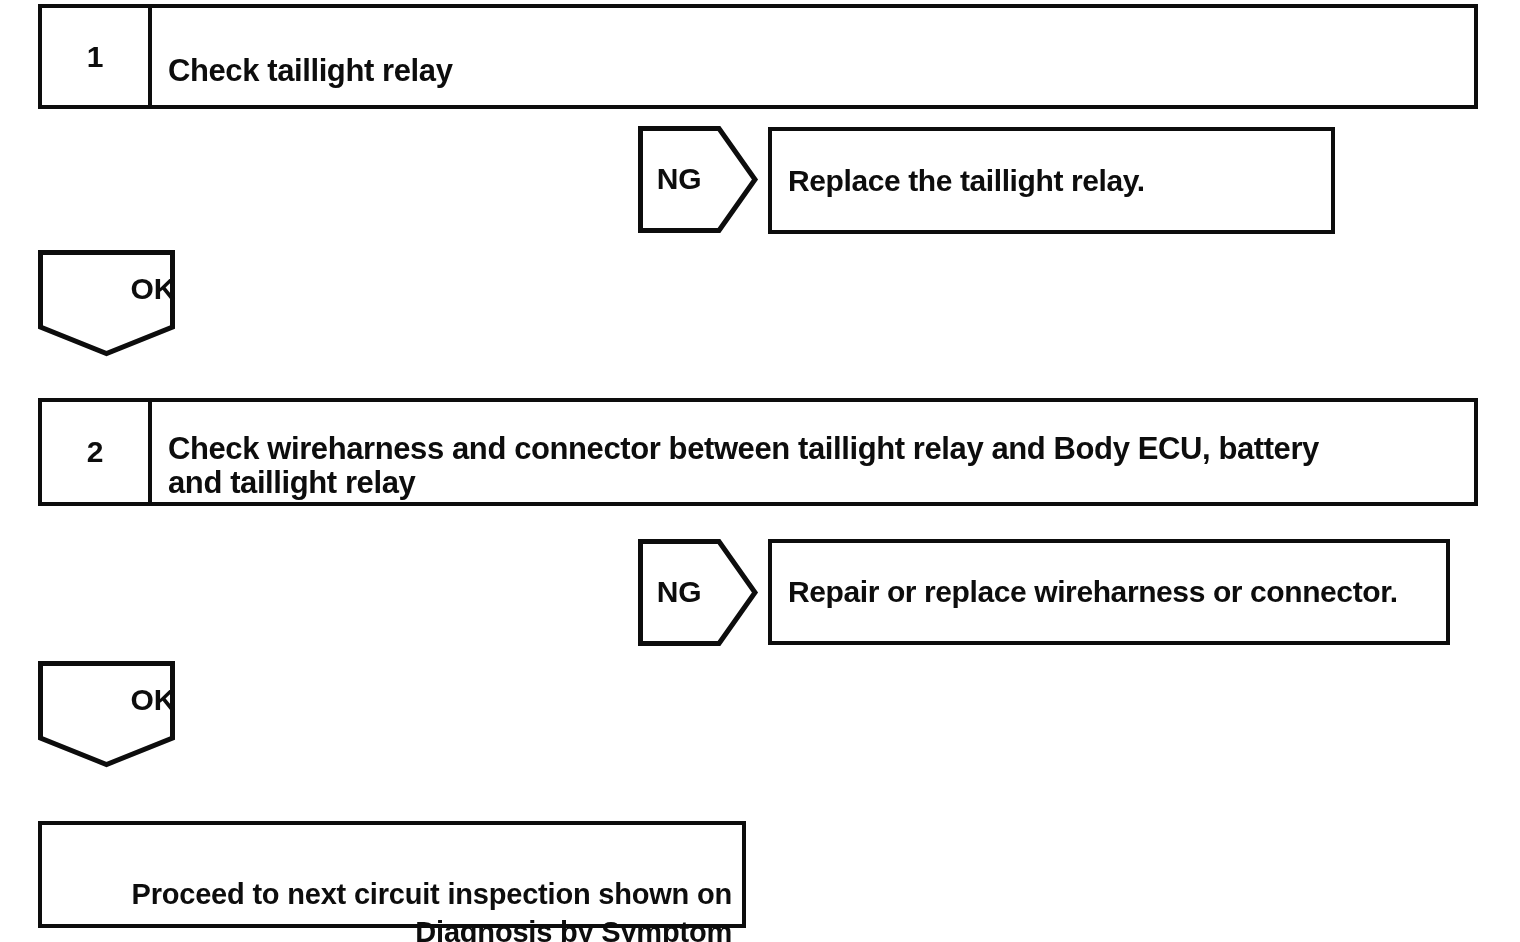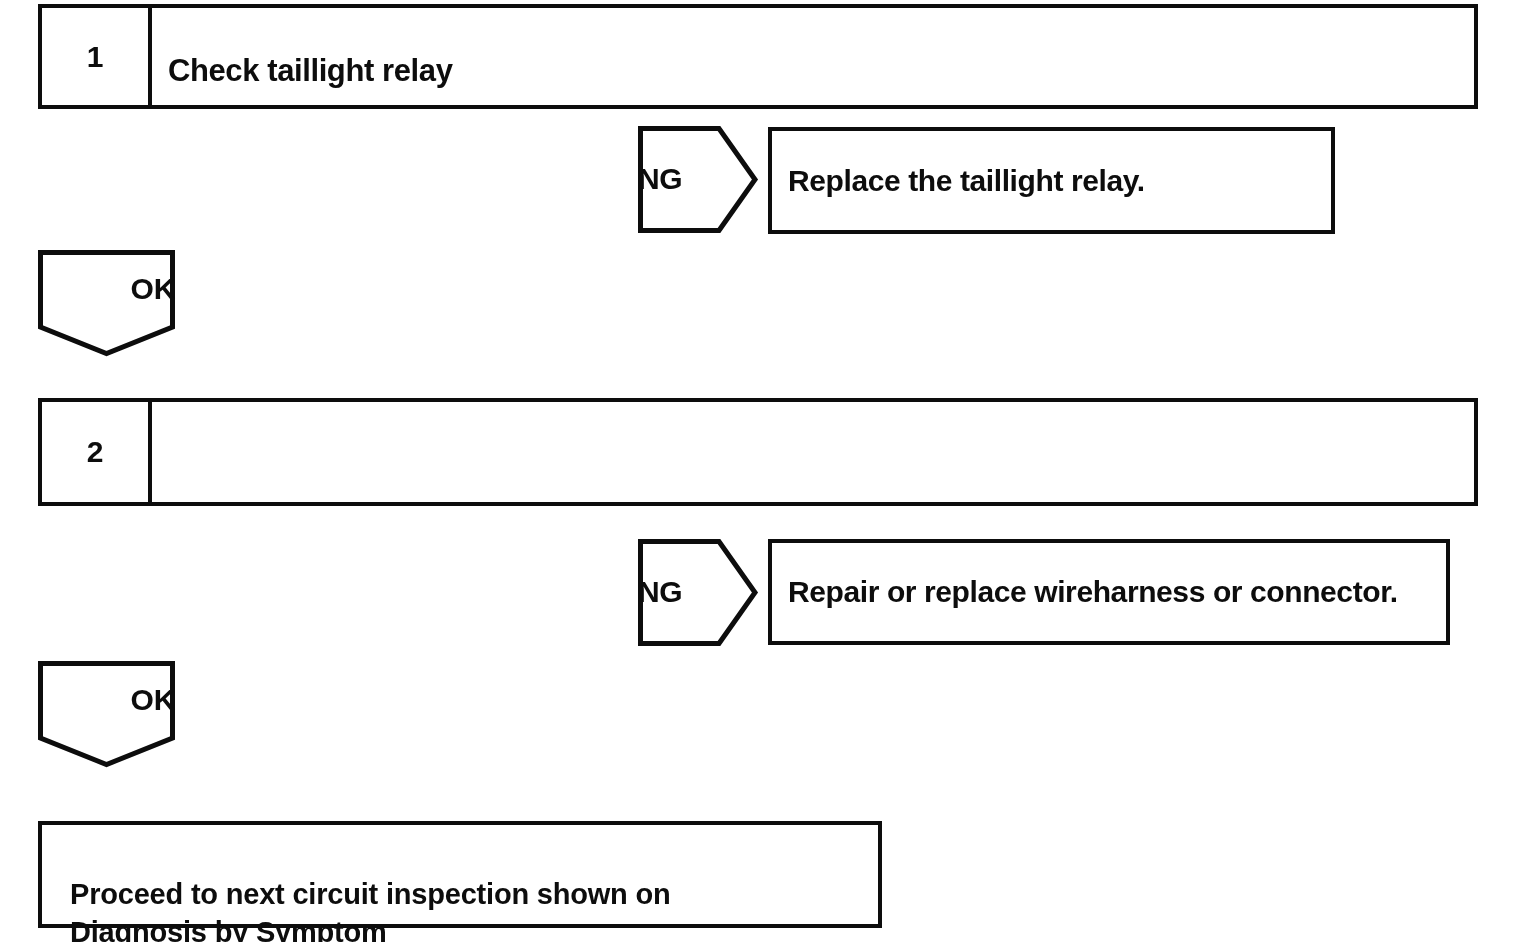--- a/index.html
+++ b/index.html
@@ -97,20 +97,21 @@
     position: absolute;
     font-size: 30px;
     font-weight: 700;
     letter-spacing: -0.3px;
   }
   .ng .shape-label {
     left: 0;
     width: 82px;          
     top: 50%;
     transform: translateY(-52%);
+    text-align: center;
   }
   .ok .shape-label {
     left: 0;
     width: 100%;
     top: 22px;
     text-align: right;
   }
 </style>
 </head>
 <body>
@@ -135,38 +136,40 @@
 
   <div class="pointer ok" style="left:38px; top:250px; width:137px; height:106px;">
     <svg class="shape" viewBox="0 0 137 106" preserveAspectRatio="none" aria-hidden="true">
       <polygon points="2.5,2.5 134.5,2.5 134.5,77 68.5,103.5 2.5,77"></polygon>
     </svg>
     <span class="shape-label">OK</span>
   </div>
 
   <div class="step-box" style="left:38px; top:398px; width:1440px; height:108px;">
     <div class="step-num">2</div>
+    <div class="step-title">Check wireharness and connector between taillight relay and Body ECU, battery
+and taillight relay</div>
   </div>
 
   <div class="pointer ng" style="left:638px; top:539px; width:120px; height:107px;">
     <svg class="shape" viewBox="0 0 120 107" preserveAspectRatio="none" aria-hidden="true">
       <polygon points="2.5,2.5 81,2.5 117,53.5 81,104.5 2.5,104.5"></polygon>
     </svg>
     <span class="shape-label">NG</span>
   </div>
 
   <div class="result-box" style="left:768px; top:539px; width:682px; height:106px;">
     <span>Repair or replace wireharness or connector.</span>
   </div>
 
   <div class="pointer ok" style="left:38px; top:661px; width:137px; height:106px;">
     <svg class="shape" viewBox="0 0 137 106" preserveAspectRatio="none" aria-hidden="true">
       <polygon points="2.5,2.5 134.5,2.5 134.5,77 68.5,103.5 2.5,77"></polygon>
     </svg>
     <span class="shape-label">OK</span>
   </div>
 
-  <div class="terminal-box" style="left:38px; top:821px; width:844px; height:107px;">
+  <div class="terminal-box" style="left:38px; top:821px; width:708px; height:107px;text-align:right;">
     <span>Proceed to next circuit inspection shown on
 Diagnosis by Symptom</span>
   </div>
 
 </div>
 
 </body></html>

